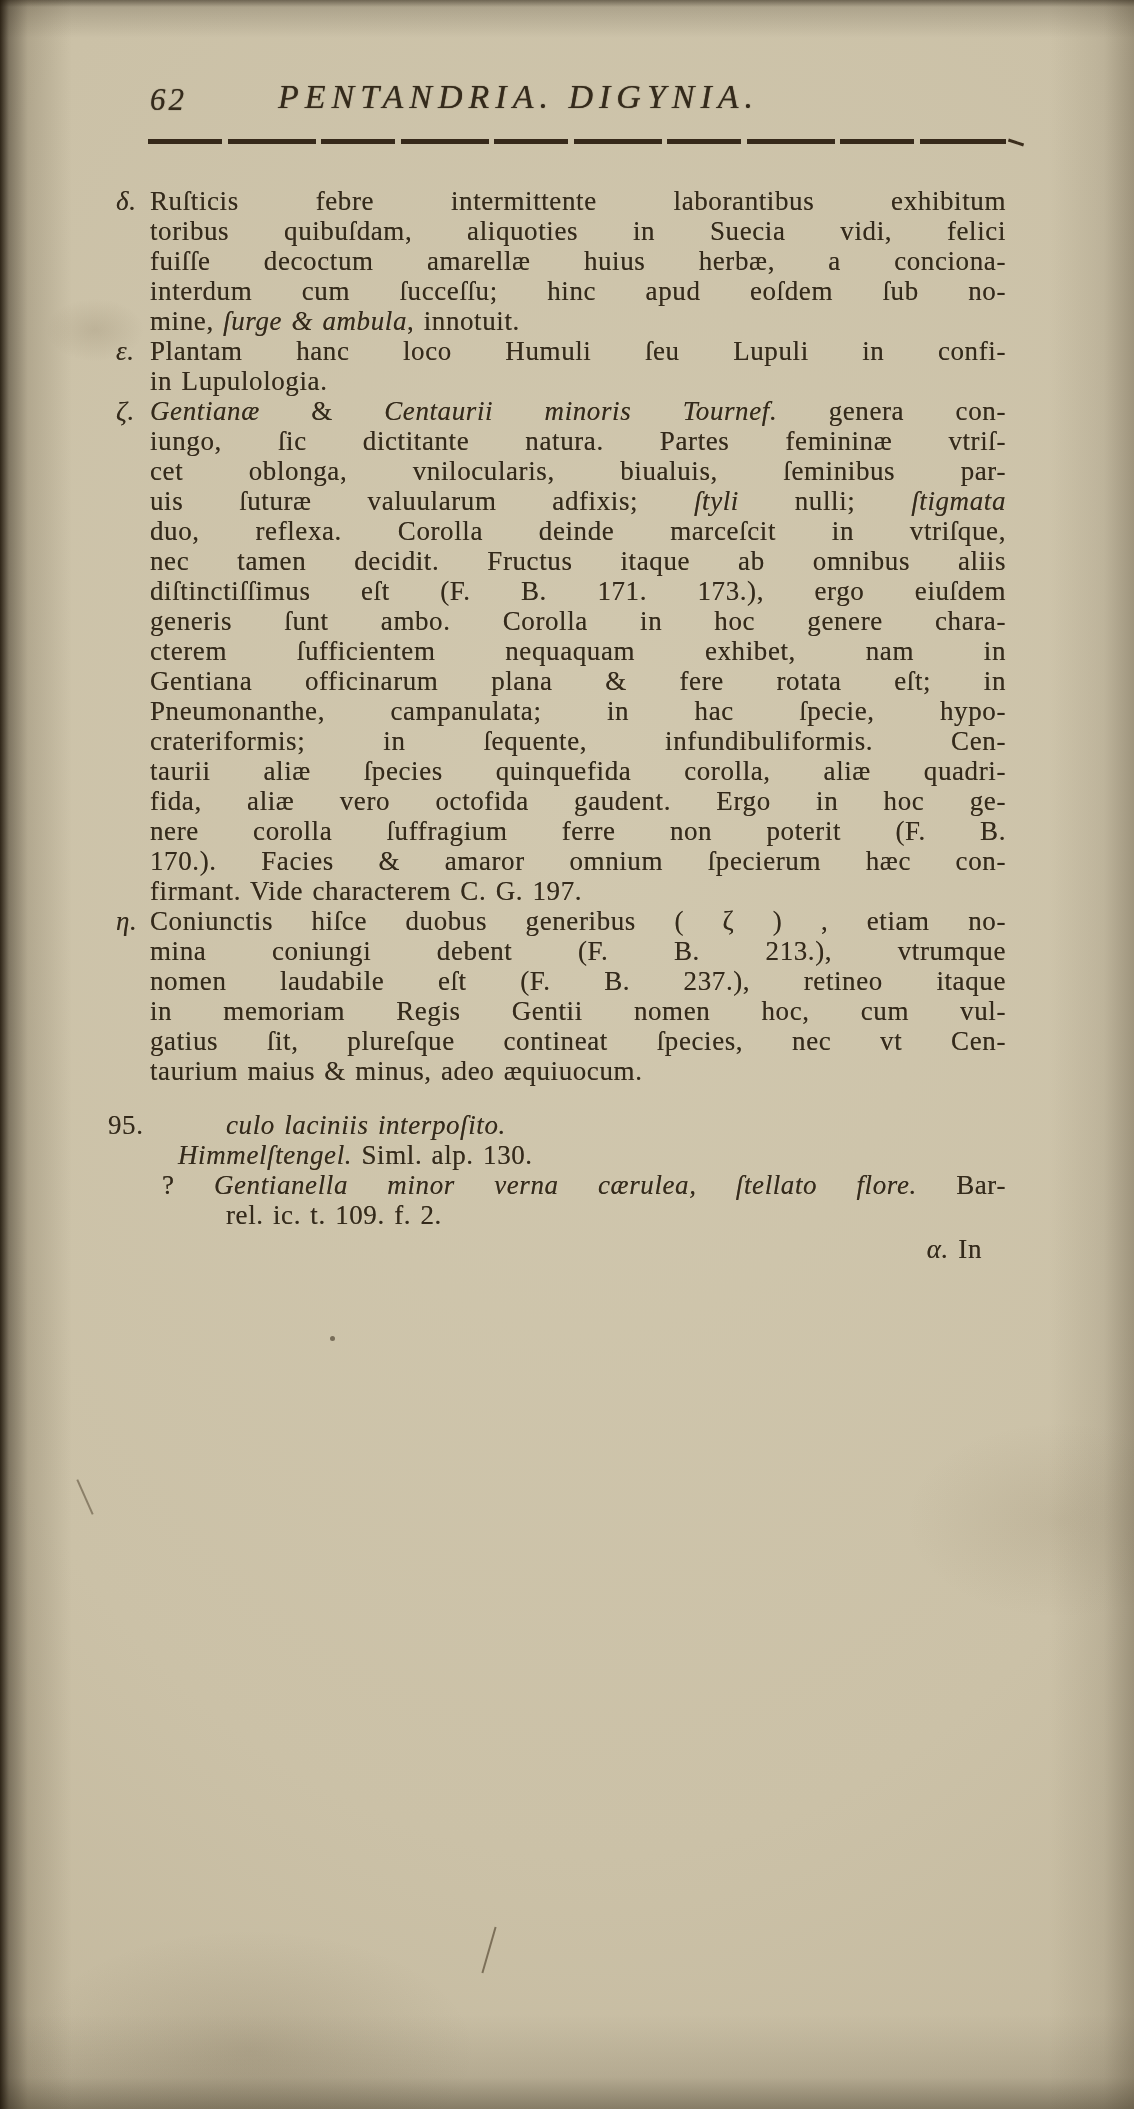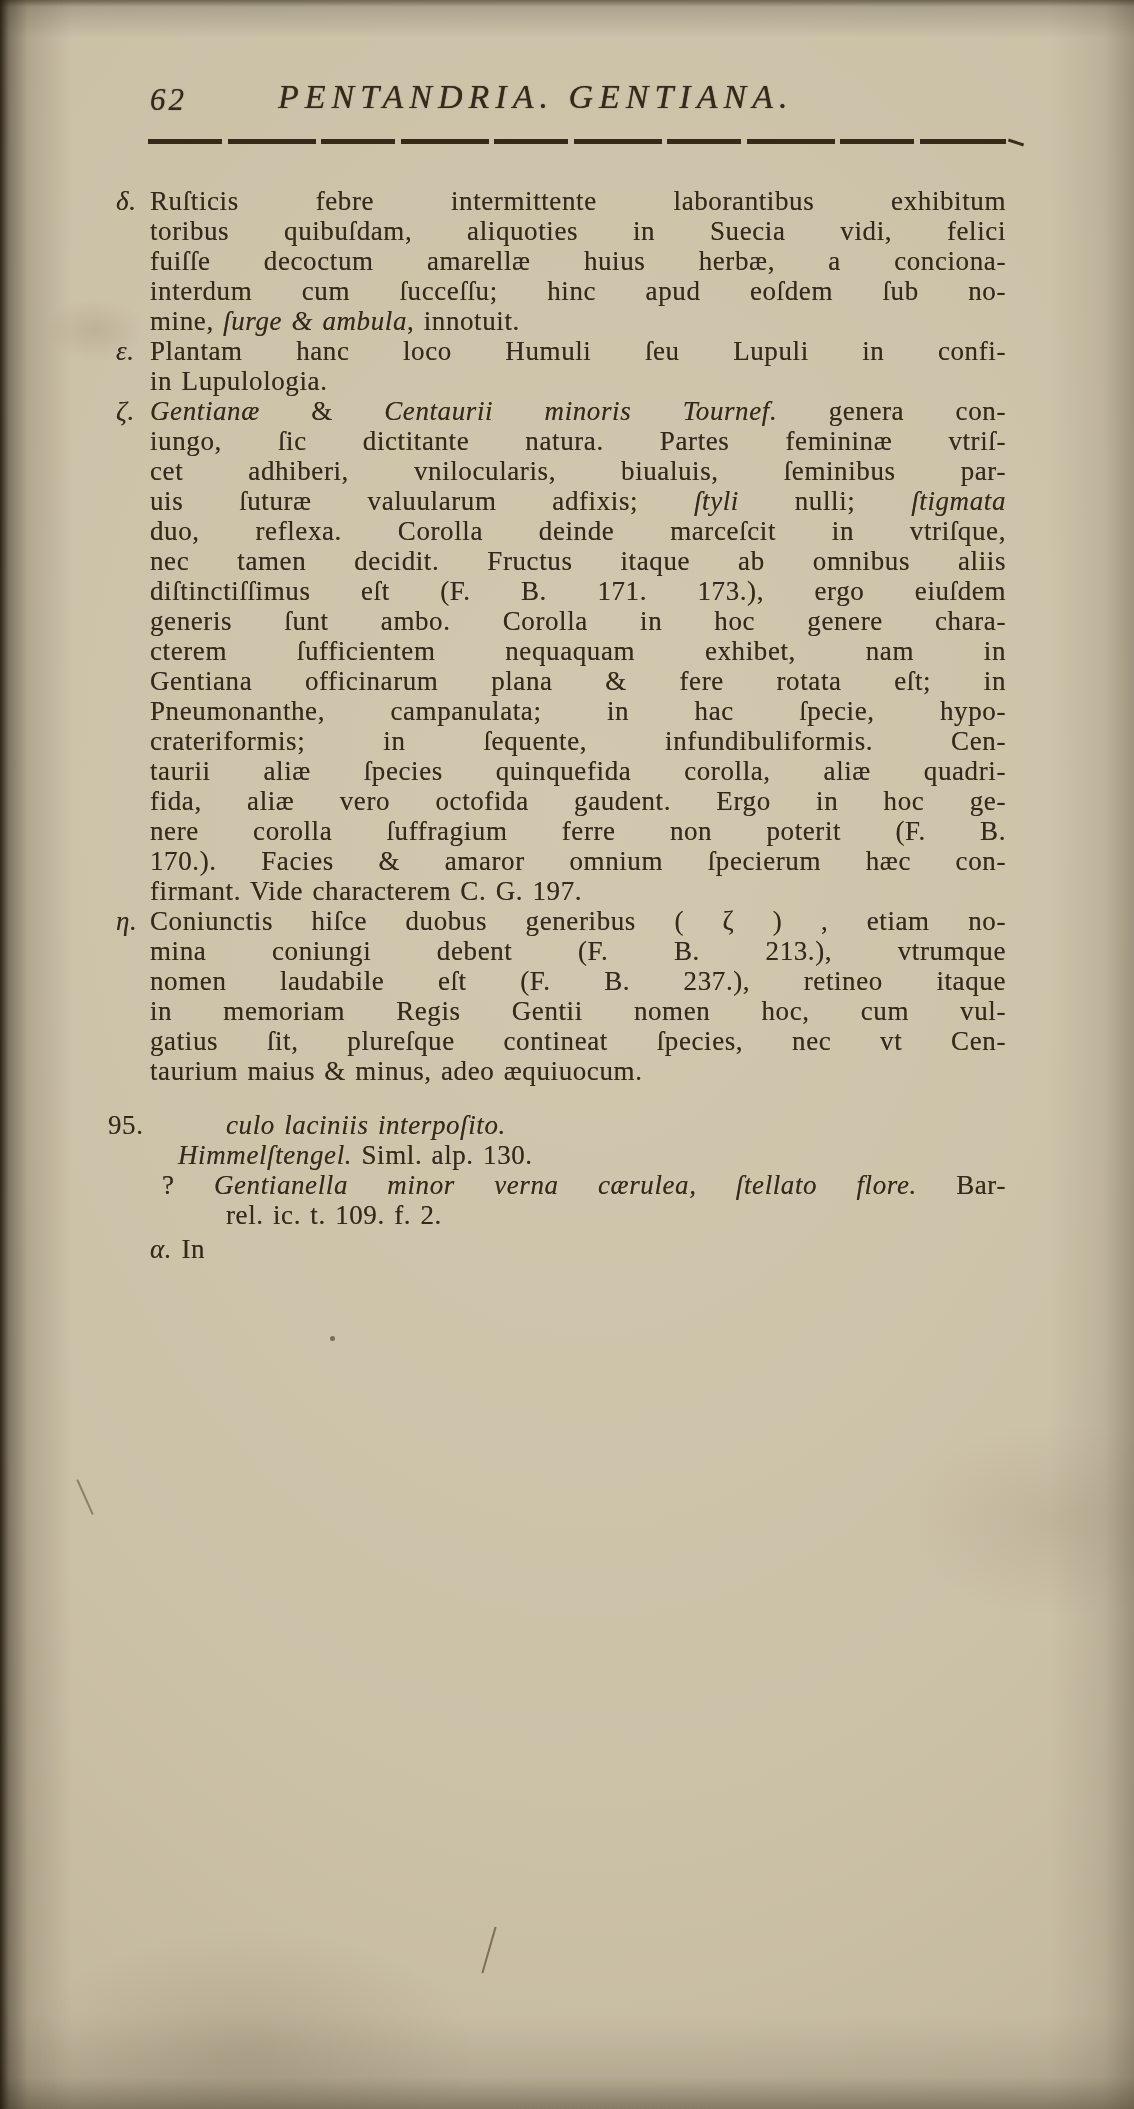--- a/index.html
+++ b/index.html
@@ -48,42 +48,42 @@
   .para { position:relative; }
   .para.species { margin-top:24px; }
   .marker { position:absolute; top:0; }
   .marker.greek { left:-34px; font-style:italic; }
   .marker.num { left:-42px; font-style:normal;text-align:right; }
   .line { min-height:30px; }
   .line.j { text-align:justify; text-align-last:justify; }
   .run { font-style:normal; }
   .run.it { font-style:italic; }
   .run.caps { letter-spacing:8px; }
-  .catchline { padding-right:24px; margin-top:4px; }
+  .catchline { text-align:right; padding-right:24px; margin-top:4px; }
   .catchline .cw-marker { font-style:italic; }
   .ink-dot {
     position:absolute; left:330px; top:1336px; width:5px; height:5px;
     border-radius:50%; background:rgba(50,38,22,0.55);
   }
   .pen-mark-left {
     position:absolute; left:84px; top:1478px; width:2px; height:38px;
     background:rgba(60,46,26,0.45); transform:rotate(-24deg);
   }
   .pen-mark-bottom {
     position:absolute; left:488px; top:1926px; width:2px; height:48px;
     background:rgba(60,46,26,0.55); transform:rotate(16deg);
   }
 </style>
 </head>
 <body>
 
 <div class="page" style="--ink: #342a1b;">
 
   <span class="pagenum">62</span>
-  <span class="runtitle">PENTANDRIA. GENTIANA.</span>
+  <span class="runtitle">PENTANDRIA. DIGYNIA.</span>
   <div class="rule"></div>
   <div class="rule-tick"></div>
 
   <div class="textblock" id="textblock">
 
   <div class="para">
         <span class="marker greek">δ.</span>
         <div class="line j"><span class="run">Ruſticis febre intermittente laborantibus exhibitum</span></div>
         <div class="line j"><span class="run">toribus quibuſdam, aliquoties in Suecia vidi, felici</span></div>
         <div class="line j"><span class="run">fuiſſe decoctum amarellæ huius herbæ, a conciona-</span></div>
@@ -92,21 +92,21 @@
       </div>
       <div class="para">
         <span class="marker greek">ε.</span>
         <div class="line j"><span class="run">Plantam hanc loco Humuli ſeu Lupuli in confi-</span></div>
         <div class="line"><span class="run">in Lupulologia.</span></div>
       </div>
       <div class="para">
         <span class="marker greek">ζ.</span>
         <div class="line j"><span class="run it">Gentianæ</span><span class="run"> &amp; </span><span class="run it">Centaurii minoris Tournef.</span><span class="run"> genera con-</span></div>
         <div class="line j"><span class="run">iungo, ſic dictitante natura. Partes femininæ vtriſ-</span></div>
-        <div class="line j"><span class="run">cet adhiberi, vnilocularis, biualuis, ſeminibus par-</span></div>
+        <div class="line j"><span class="run">cet oblonga, vnilocularis, biualuis, ſeminibus par-</span></div>
         <div class="line j"><span class="run">uis ſuturæ valuularum adfixis; </span><span class="run it">ſtyli</span><span class="run"> nulli; </span><span class="run it">ſtigmata</span></div>
         <div class="line j"><span class="run">duo, reflexa. Corolla deinde marceſcit in vtriſque,</span></div>
         <div class="line j"><span class="run">nec tamen decidit. Fructus itaque ab omnibus aliis</span></div>
         <div class="line j"><span class="run">diſtinctiſſimus eſt (F. B. 171. 173.), ergo eiuſdem</span></div>
         <div class="line j"><span class="run">generis ſunt ambo. Corolla in hoc genere chara-</span></div>
         <div class="line j"><span class="run">cterem ſufficientem nequaquam exhibet, nam in</span></div>
         <div class="line j"><span class="run">Gentiana officinarum plana &amp; fere rotata eſt; in</span></div>
         <div class="line j"><span class="run">Pneumonanthe, campanulata; in hac ſpecie, hypo-</span></div>
         <div class="line j"><span class="run">crateriformis; in ſequente, infundibuliformis. Cen-</span></div>
         <div class="line j"><span class="run">taurii aliæ ſpecies quinquefida corolla, aliæ quadri-</span></div>

